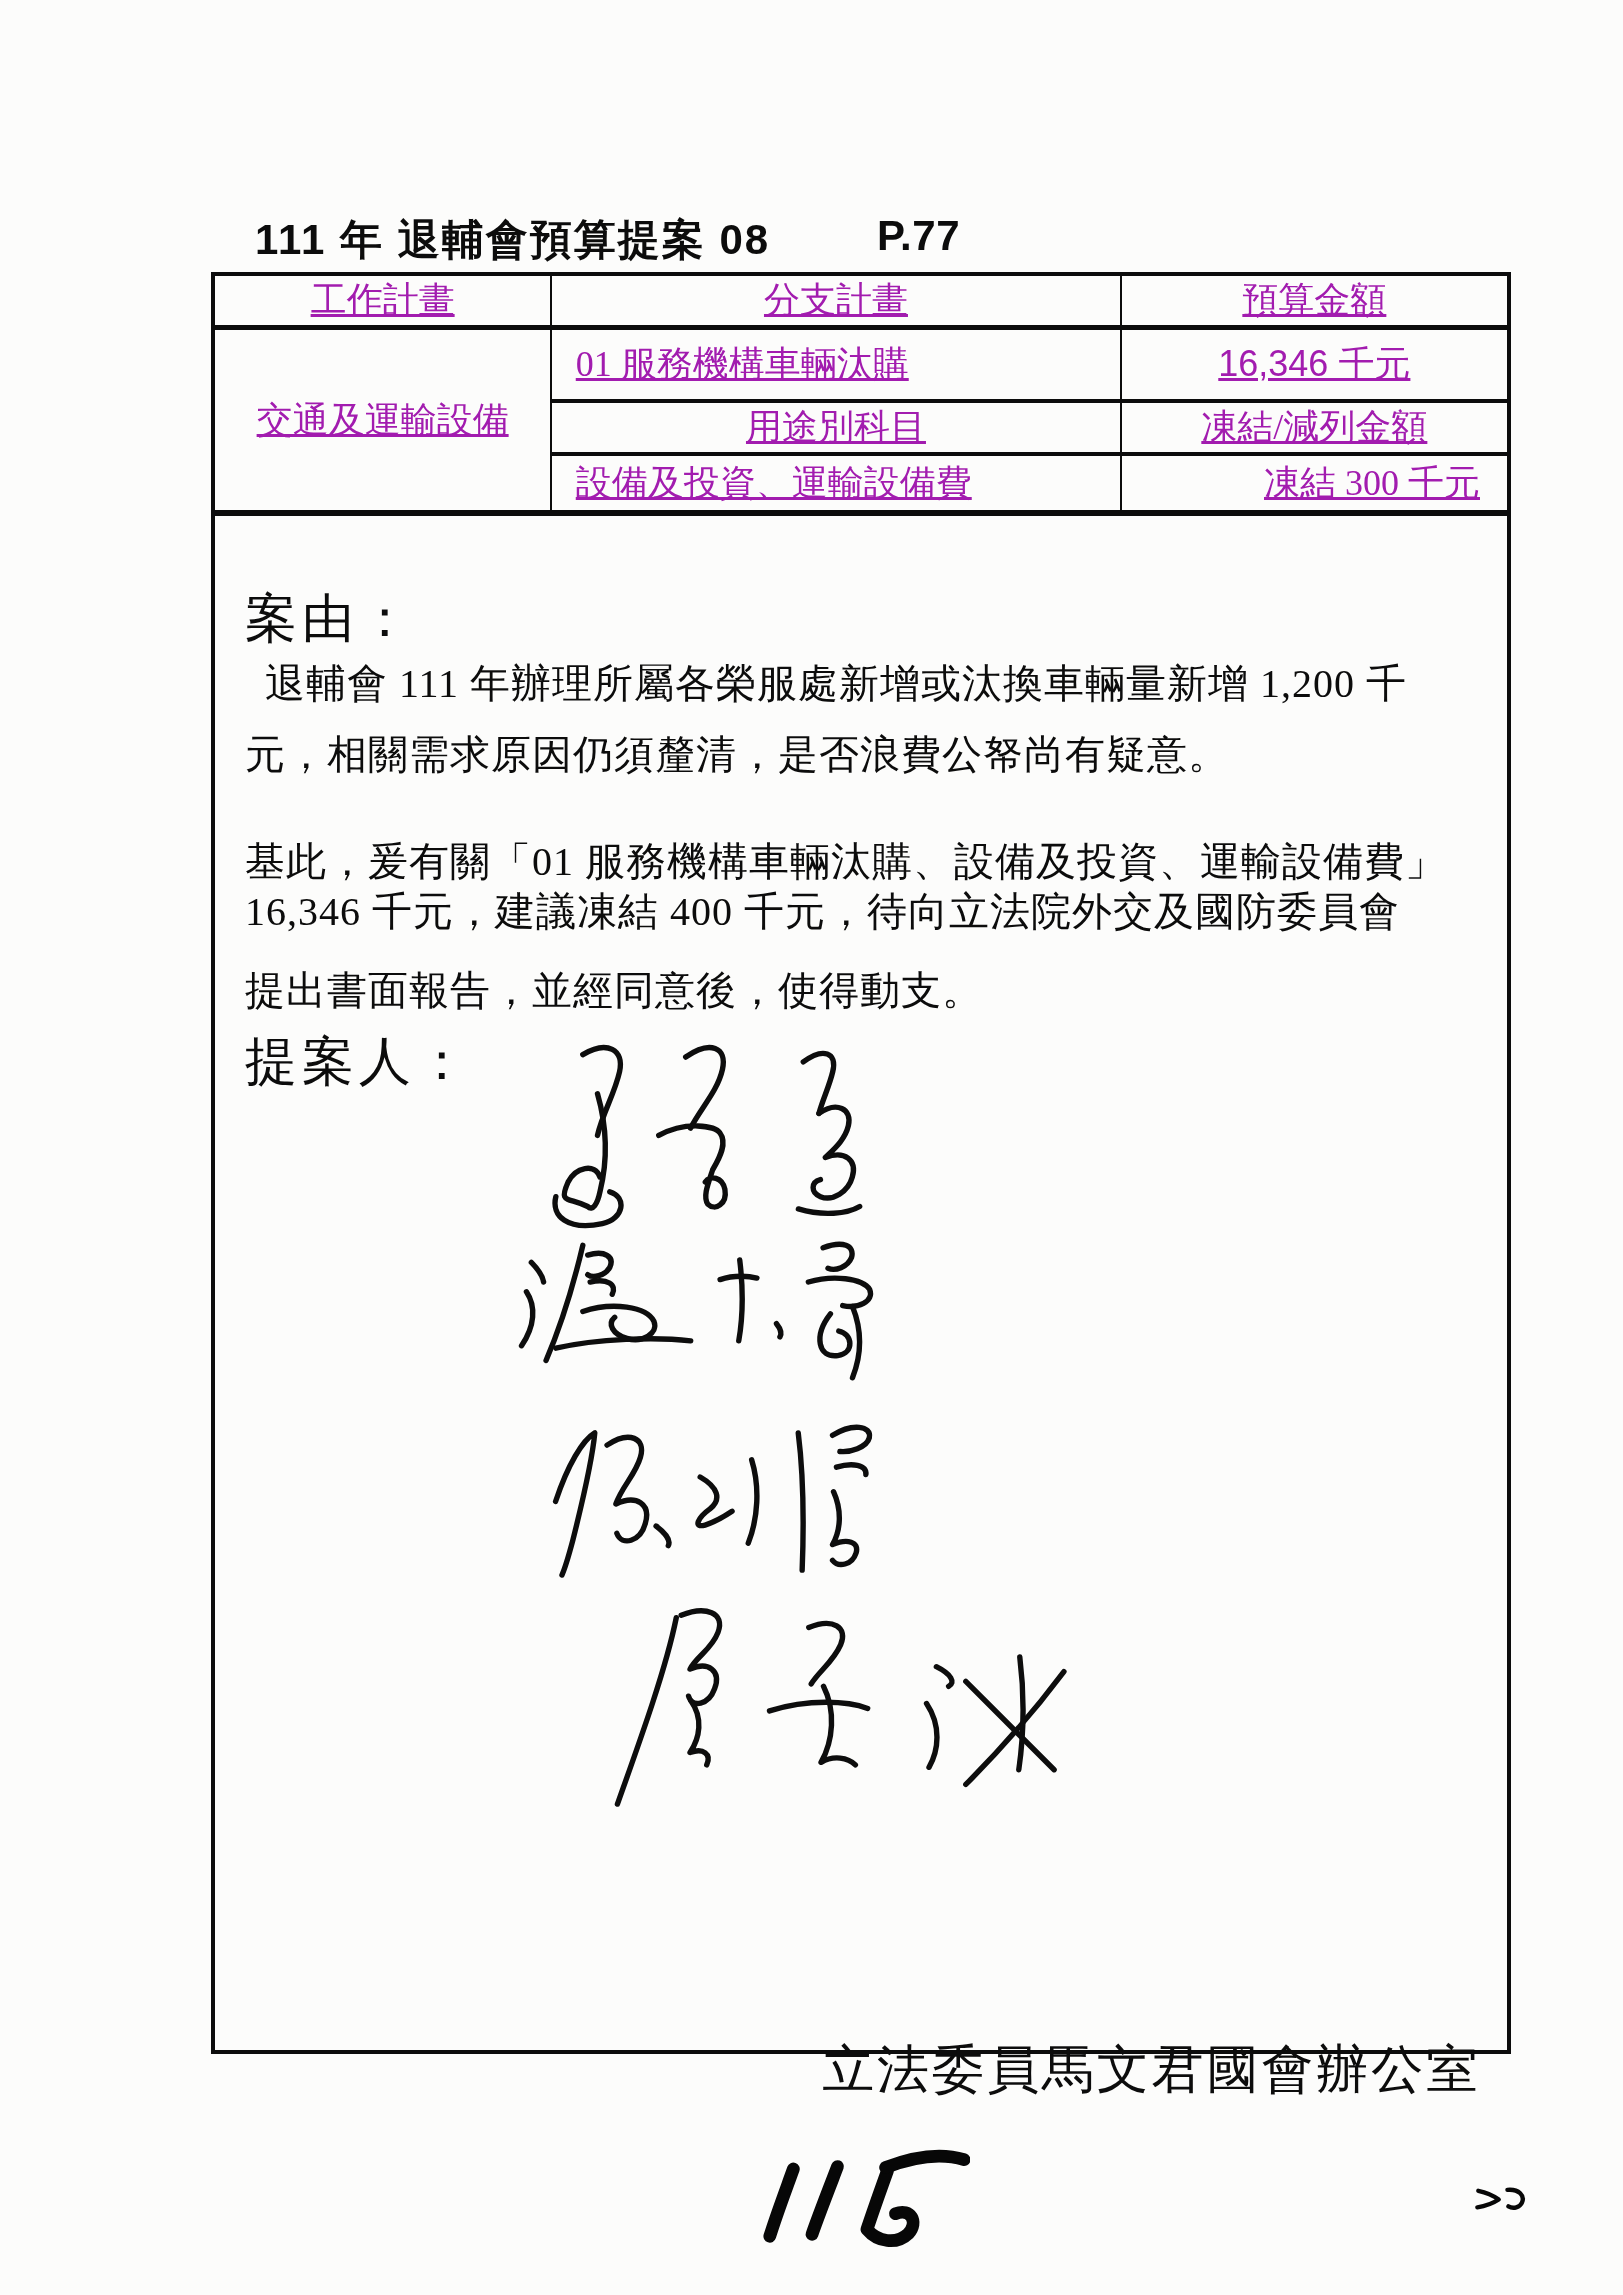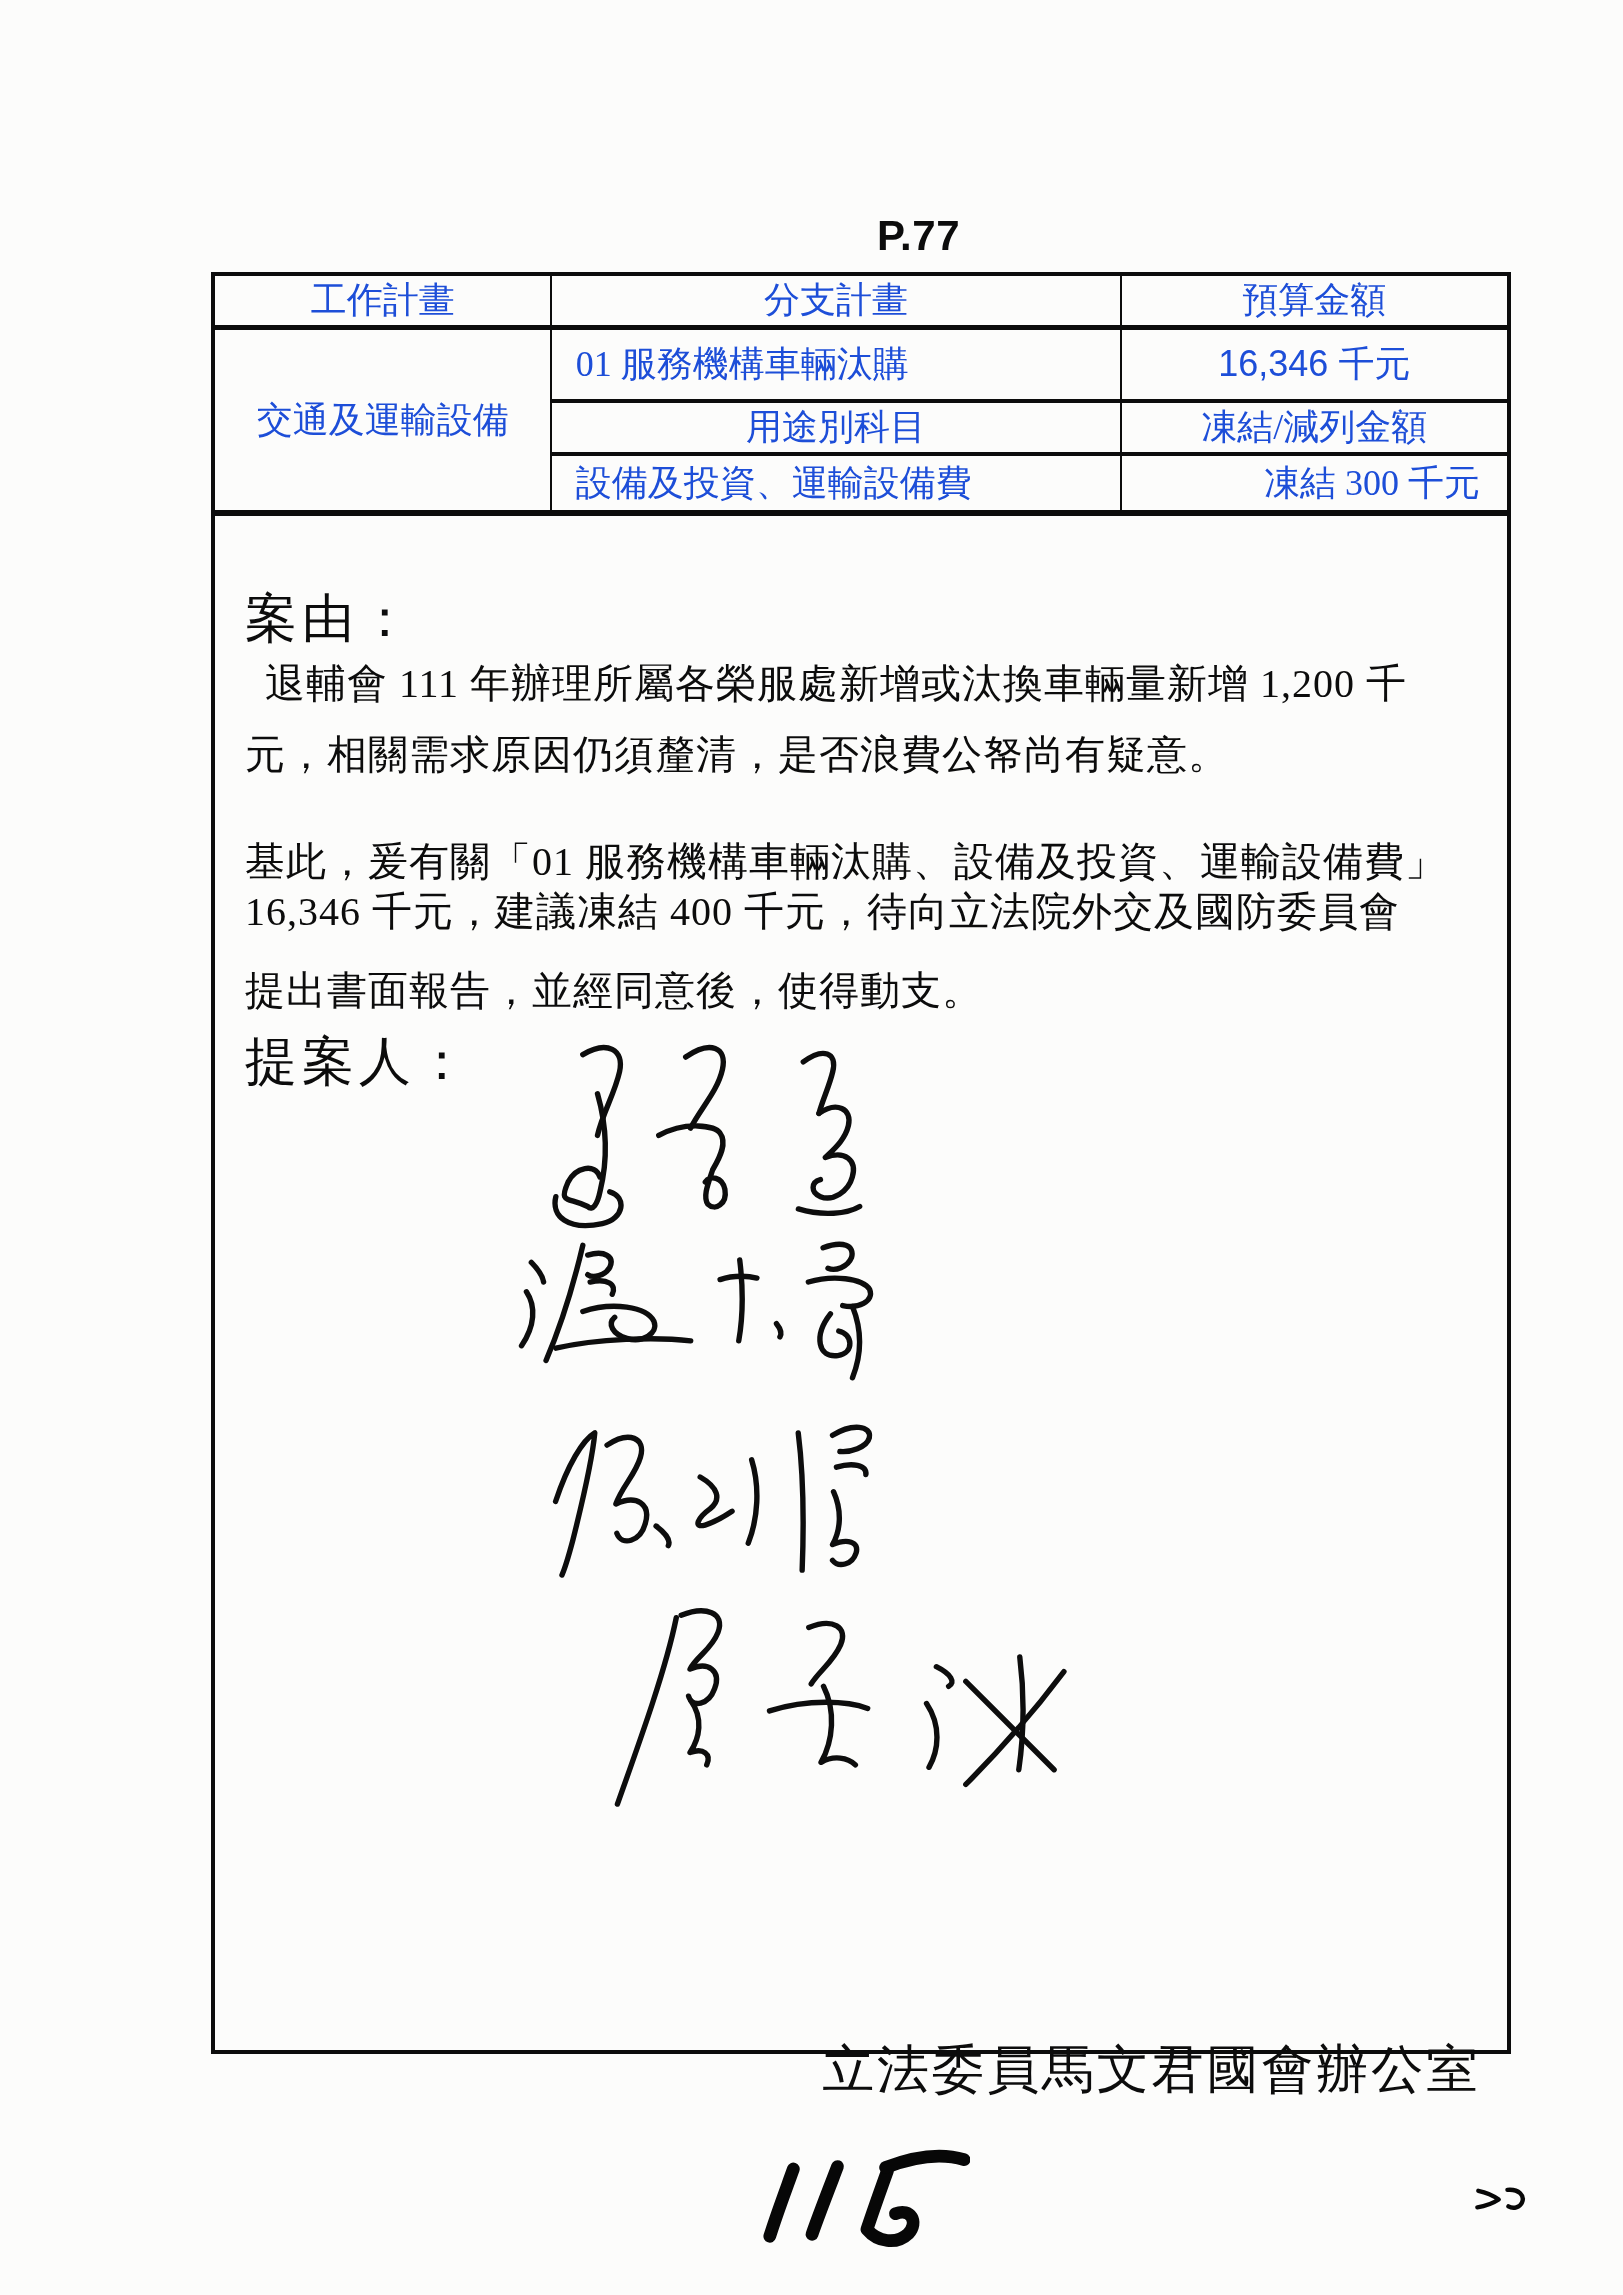--- a/index.html
+++ b/index.html
@@ -18,21 +18,21 @@
   }
   .header-title{position:absolute;left:0;top:0;}
   .header-pageref{position:absolute;left:622px;top:0;letter-spacing:0.5px;}
   
   .doc-frame{
     position:absolute;left:211px;top:272px;width:1300px;
     border:4.4px solid #0c0c0c;box-sizing:border-box;background:#fcfcfb;
   }
   table.budget-table{
     width:100%;border-collapse:collapse;table-layout:fixed;
-    font-size:36px;color:#1d4ed8;
+    font-size:36px;color:#a21caf;text-decoration:underline;
   }
   table.budget-table td{
     border:2.9px solid #0c0c0c;vertical-align:middle;text-align:center;
     padding:0;overflow:hidden;
   }
   table.budget-table tr.hdr td{border-bottom-width:5.4px;height:49px;}
   col.c1{width:336px;} col.c2{width:569px;} col.c3{width:386px;} 
   table.budget-table td{border-left-width:2.5px;border-right-width:2.5px;}
   table.budget-table tr td:first-child{border-left:0;}
   table.budget-table tr td:last-child{border-right:0;}
@@ -77,20 +77,21 @@
   .hand-pagenum path{stroke-width:26;}
   .corner-scribble{position:absolute;left:1474px;top:2184px;}
   .corner-scribble path{stroke-width:9;}
 </style>
 </head>
 <body>
 
 <div class="page">
 
   <div class="header-line">
+    <span class="header-title">111 年 退輔會預算提案 08</span>
     <span class="header-pageref">P.77</span>
   </div>
 
   <div class="doc-frame">
 
     <table class="budget-table">
       <colgroup>
           <col class="c1">
           <col class="c2">
           <col class="c3">

